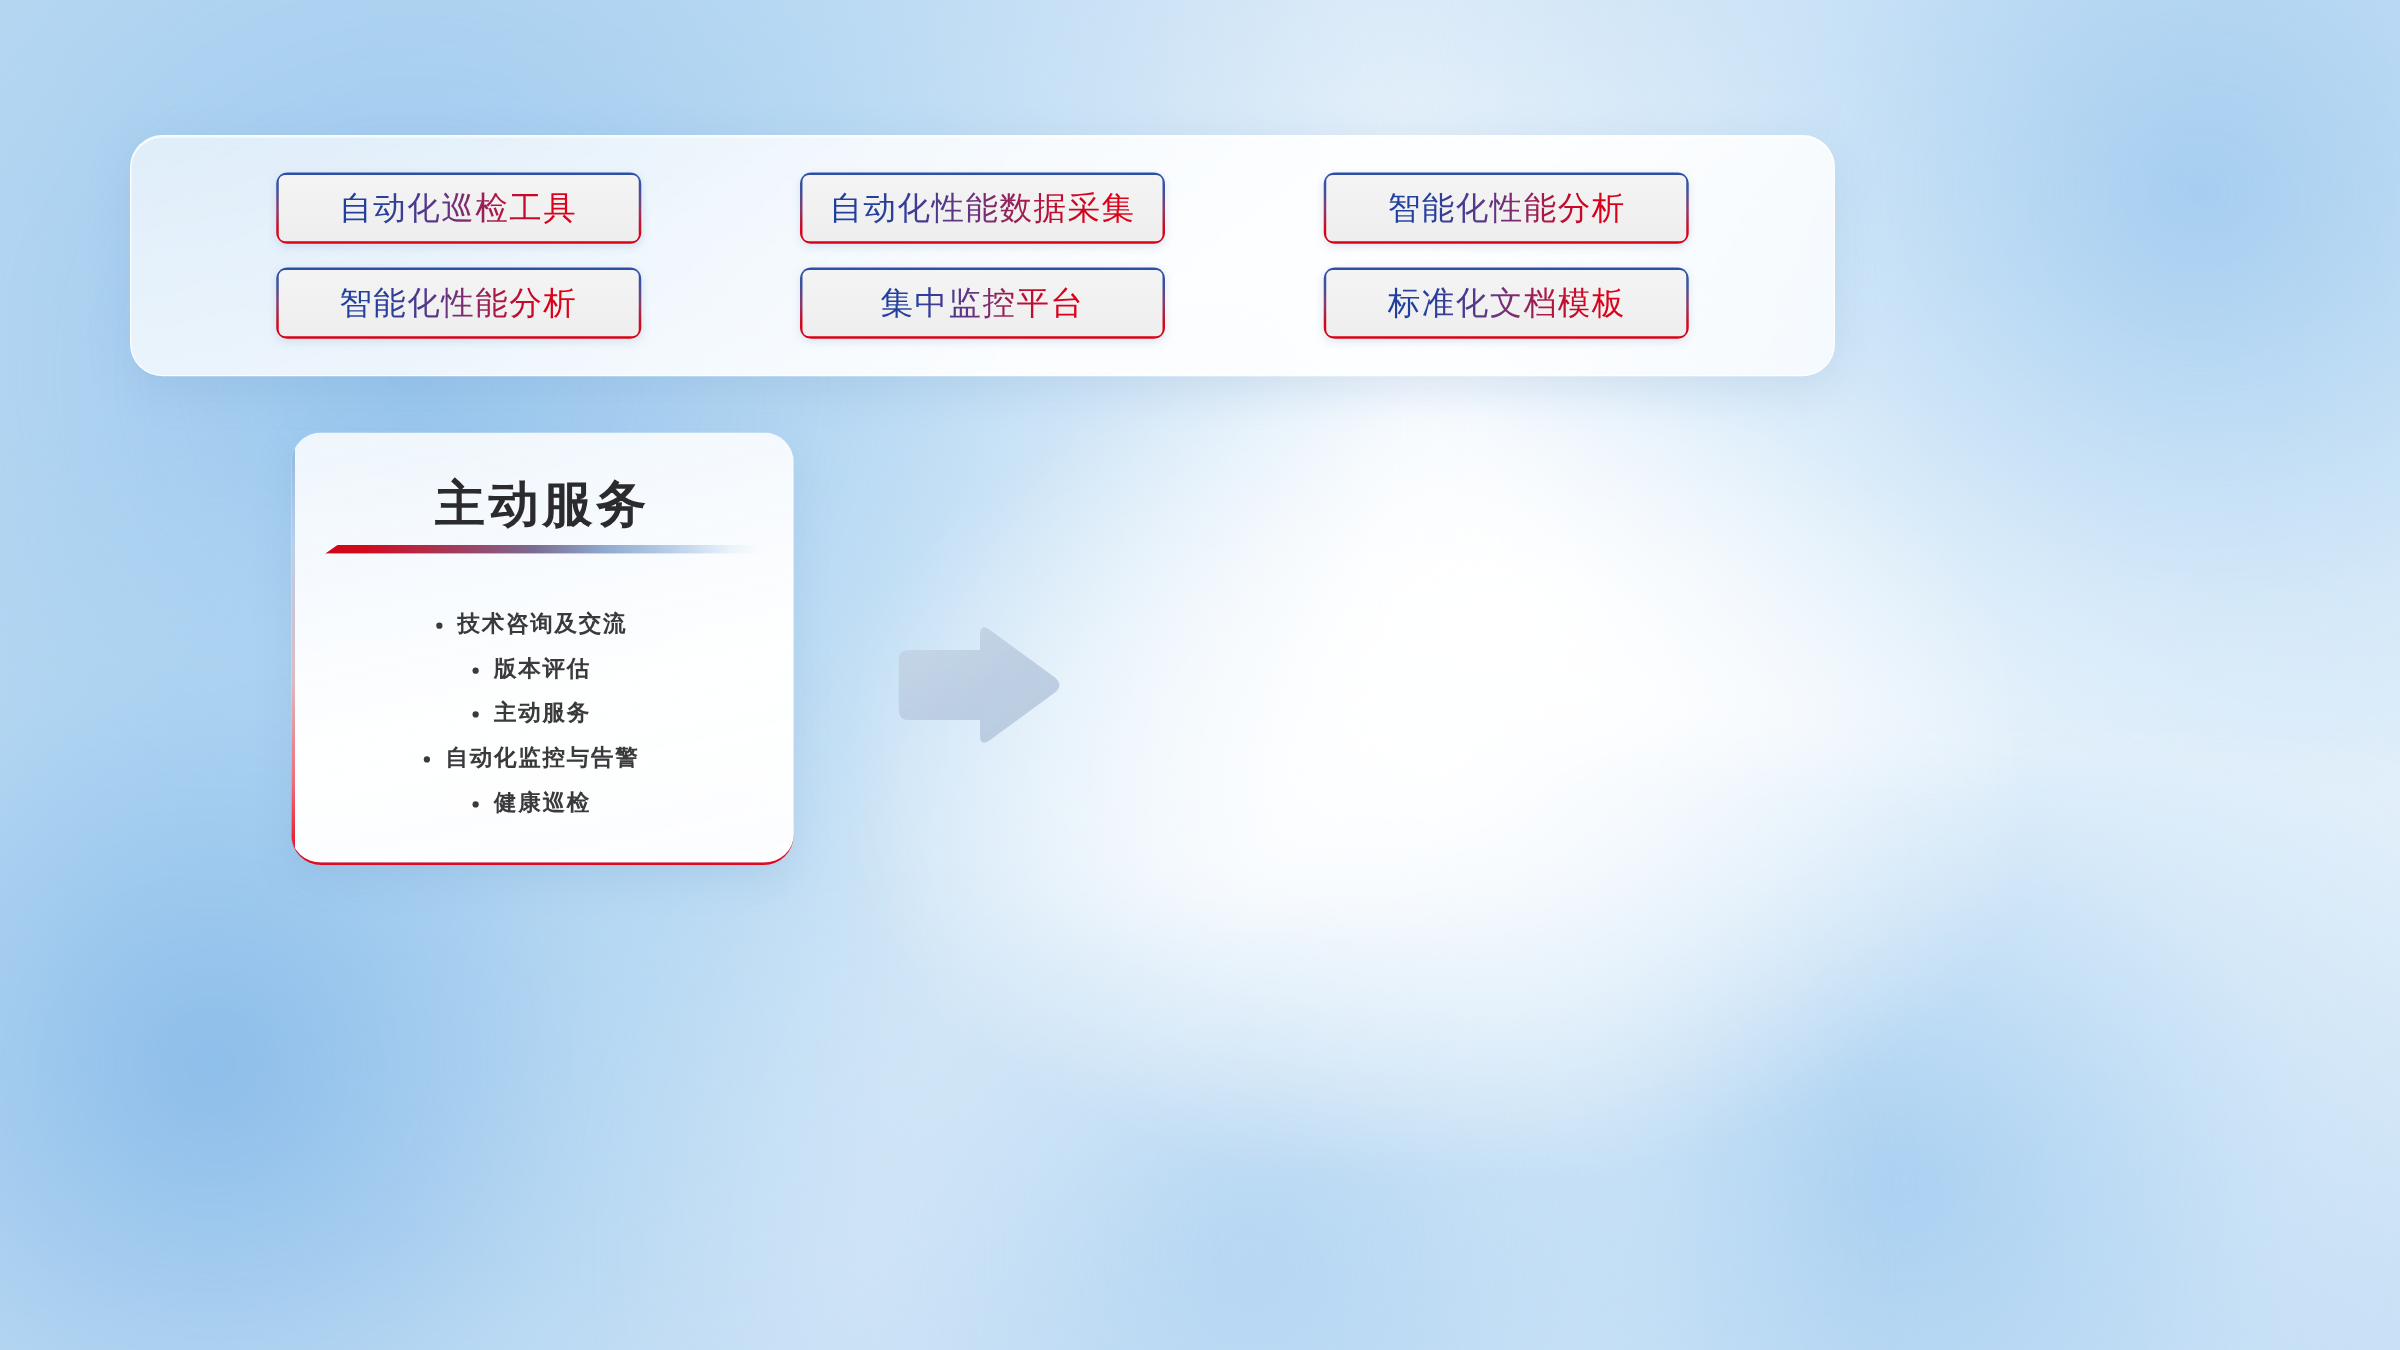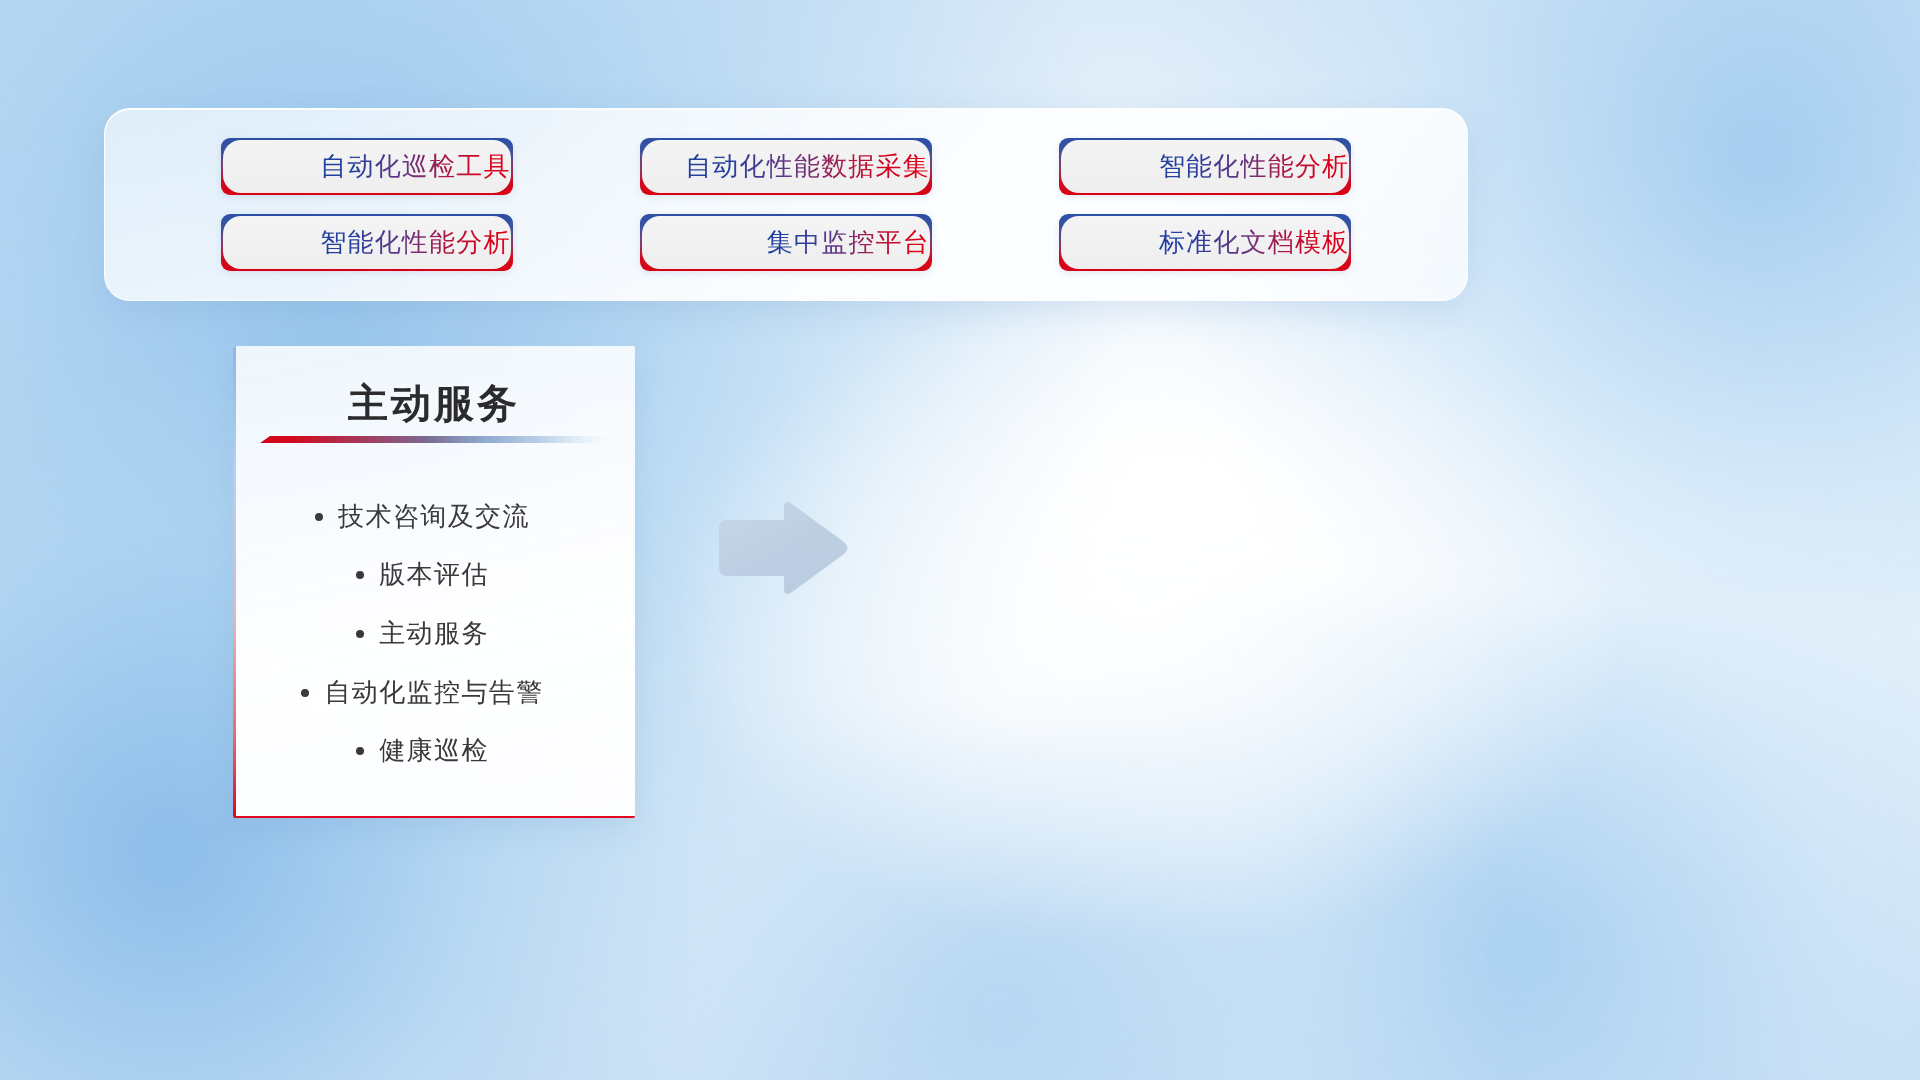--- a/index.html
+++ b/index.html
@@ -76,41 +76,41 @@
   .pill {
     position:relative;
     width:292px; height:57px;
     border-radius:9px;
     padding:2px;
     background: linear-gradient(180deg,#2c4fa6 0%, #3a52a0 22%, #8a3a6a 52%, #cf0a1d 78%, #da0014 100%);
     box-shadow: 0 2px 7px rgba(90,125,175,.17);
   }
   .pill-inner {
     position:absolute; inset:2px;
-    border-radius:18px;
+    border-radius:5px;
     background: linear-gradient(180deg,#f4f4f4 0%, #f1f1f1 50%, #eeeeee 100%);
-    display:flex; align-items:center; justify-content:flex-end;
+    display:flex; align-items:center; justify-content:center;
   }
   .pill-label {
     font-size:26px;
     letter-spacing:1.2px;
     font-weight:400;
     white-space:nowrap;
     background: linear-gradient(90deg,#1f3f9e 0%, #26409c 18%, #6a3480 46%, #b01640 68%, #d8001a 86%, #e00019 100%);
     -webkit-background-clip:text;
     background-clip:text;
     color:transparent;
     -webkit-text-fill-color:transparent;
   }
 
   
   .service-card {
     position:absolute;
-    width:402px; height:472px;
-    border-radius:2px;
+    width:402px; height:346px;
+    border-radius:24px;
     background: linear-gradient(168deg, rgba(244,249,253,.93) 0%, rgba(250,252,254,.96) 32%, rgba(255,255,255,.99) 62%, rgba(253,254,255,.97) 100%);
     border-bottom:2.5px solid #e1081f;
     box-shadow: 0 10px 30px rgba(108,148,196,.18);
     overflow:hidden;
   }
   .card-left-edge {
     position:absolute; left:0; top:0; bottom:0; width:2.5px;
     background: linear-gradient(180deg,#8fb6e2 0%, #b9cfe9 26%, #ddb9bf 58%, #ef6a77 82%, #e1081f 100%);
   }
   #card-proactive { left:233px; top:346px; }
@@ -131,25 +131,25 @@
     clip-path: polygon(10px 0, 100% 0, 100% 100%, 0 100%);
     border-radius:0 3px 3px 0;
   }
   .card-list {
     position:absolute; left:0; right:0; top:123px; bottom:14px;
     display:flex; flex-direction:column;
     align-items:center; justify-content:space-evenly;
     padding:6px 14px 10px;
   }
   .card-list-item {
-    font-size:26px;
+    font-size:18px;
     color:#3a3a3c;
     letter-spacing:1.4px;
     white-space:nowrap;
-    font-weight:400;
+    font-weight:700;
   }
 
   
   #flow-arrow {
     position:absolute;
     left:711px; top:497px; width:140px; height:102px;
     opacity:.85;
   }
   #flow-arrow svg { display:block; width:100%; height:100%; }
 </style>

